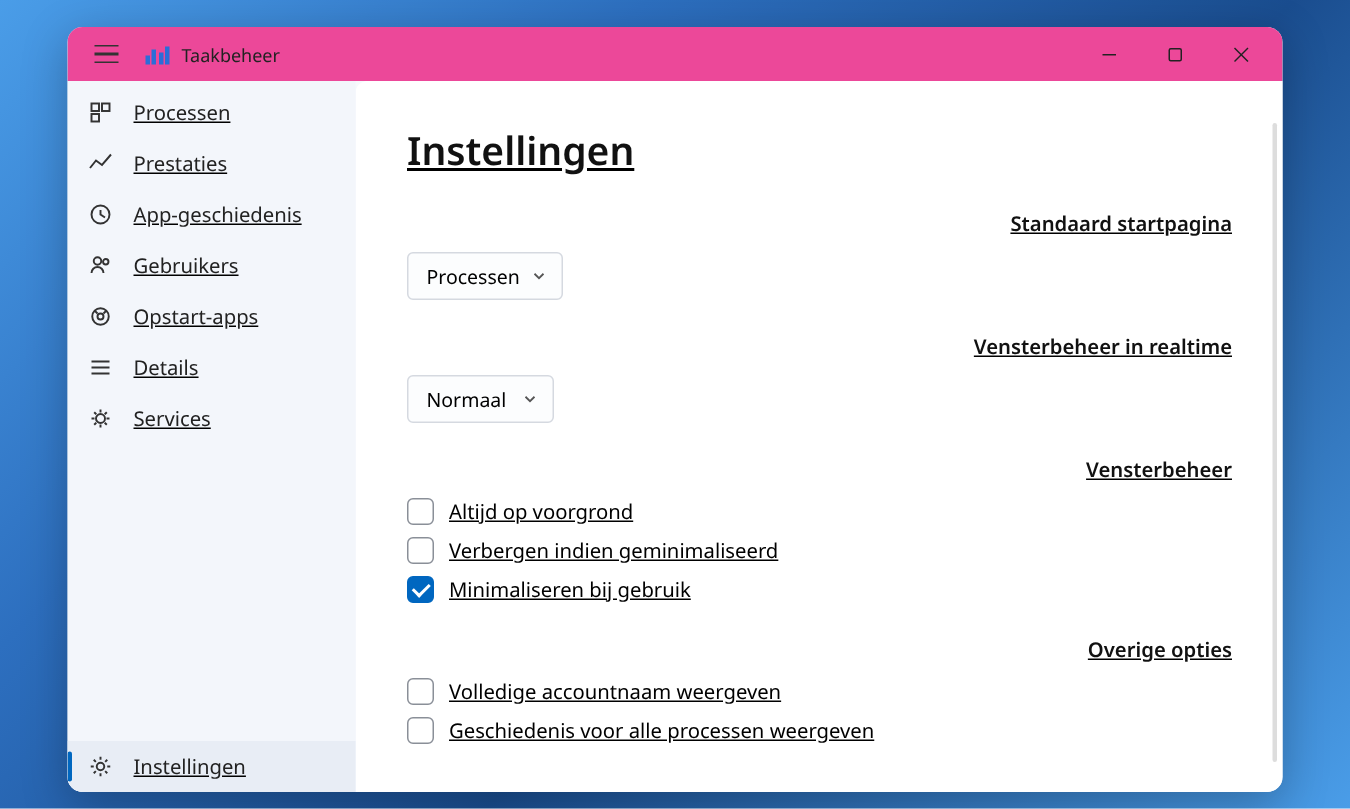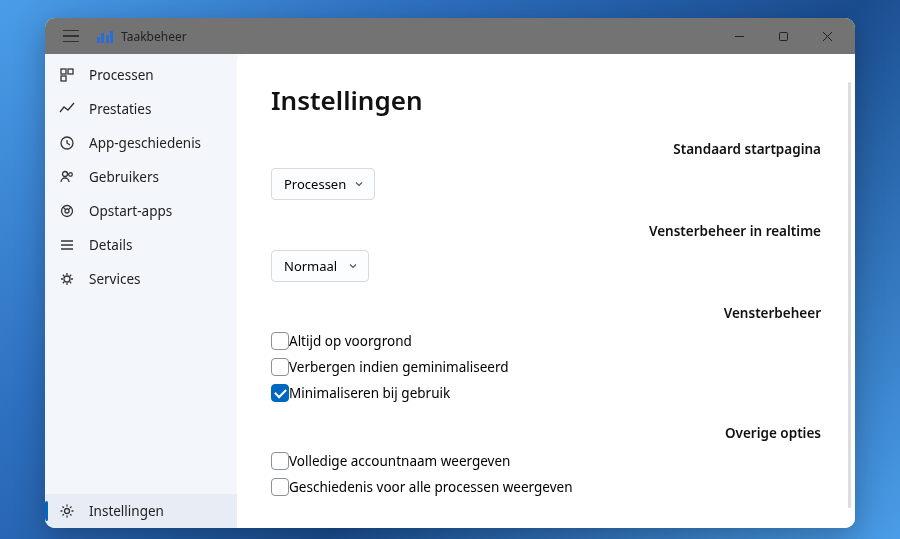--- a/index.html
+++ b/index.html
@@ -12,32 +12,32 @@
 .window {
   width: 810px; height: 510px;
   background: #f7f9fc;
   border-radius: 10px;
   box-shadow: 0 8px 30px rgba(0,0,0,.25);
   display: flex; flex-direction: column;
   overflow: hidden;
 }
 .titlebar {
   height: 36px; display: flex; align-items: center;
-  padding: 0 6px 0 14px; background: #737373;
+  padding: 0 6px 0 14px; background: #ec4899;
 }
 .hamburger { width: 24px; height: 24px; display: flex; flex-direction: column; justify-content: center; gap: 4px; cursor: pointer; }
 .hamburger span { height: 1.5px; background: #333; width: 16px; margin: 0 auto; }
 .app-icon { margin-left: 14px; width: 16px; height: 14px; display: flex; align-items: flex-end; gap: 1.5px; }
 .app-icon i { width: 3px; background: #2b6dd8; display: inline-block; }
 .app-icon i:nth-child(1){height:6px} .app-icon i:nth-child(2){height:10px} .app-icon i:nth-child(3){height:8px} .app-icon i:nth-child(4){height:12px}
 .app-title { margin-left: 8px; font-size: 12px; color: #222; }
 .title-spacer { flex: 1; }
 .win-btn { width: 44px; height: 36px; display: flex; align-items: center; justify-content: center; cursor: pointer; }
 .win-btn svg { width: 11px; height: 11px; stroke: #222; fill: none; stroke-width: 1; }
-.body { flex: 1; display: flex; min-height: 0; }
+.body { flex: 1; display: flex; min-height: 0; text-decoration: underline; }
 .sidebar { width: 192px; background: #f3f6fb; display: flex; flex-direction: column; padding-top: 4px; }
 .nav-item {
   display: flex; align-items: center; gap: 14px;
   height: 34px; padding: 0 14px; font-size: 13.5px; color: #222; cursor: pointer;
   position: relative;
 }
 .nav-item.selected { background: #e8edf5; }
 .nav-item.selected::before { content: ""; position: absolute; left: 0; top: 7px; bottom: 7px; width: 3px; background: #0067c0; border-radius: 3px; }
 .nav-icon { width: 16px; height: 16px; display: flex; align-items: center; justify-content: center; color: #333; }
 .nav-icon svg { width: 16px; height: 16px; stroke: #333; fill: none; stroke-width: 1.3; }
@@ -49,21 +49,21 @@
 .content::after { content:""; position:absolute; right:4px; top:28px; bottom:20px; width:3px; background:#ddd; border-radius:2px; }
 h1 { font-size: 26px; font-weight: 600; margin-bottom: 22px; color: #111; }
 .section-label { font-size: 13.5px; font-weight: 600; color: #111; margin-bottom: 10px; text-align: right; }
 .section { margin-bottom: 22px; }
 .select {
   display: inline-flex; align-items: center; gap: 8px;
   border: 1px solid #d5d9e0; border-radius: 4px; padding: 6px 10px 6px 12px;
   font-size: 13px; background: #fcfdfe; cursor: pointer; min-width: 98px;
 }
 .select .chev { margin-left: auto; }
-.check-row { display: flex; align-items: flex-start; margin-bottom: 8px; font-size: 13.5px; cursor: pointer; }
+.check-row { display: flex; align-items: flex-start; gap: 10px; margin-bottom: 8px; font-size: 13.5px; cursor: pointer; }
 .checkbox {
   width: 18px; height: 18px; border: 1.5px solid #8a8f98; border-radius: 4px; background: #fff;
   display: flex; align-items: center; justify-content: center;
 }
 .checkbox.checked { background: #0067c0; border-color: #0067c0; }
 .checkbox.checked::after { content: ""; width: 5px; height: 9px; border: solid #fff; border-width: 0 2px 2px 0; transform: rotate(45deg) translate(-1px,-1px); }
 </style>
 </head>
 <body>
 

